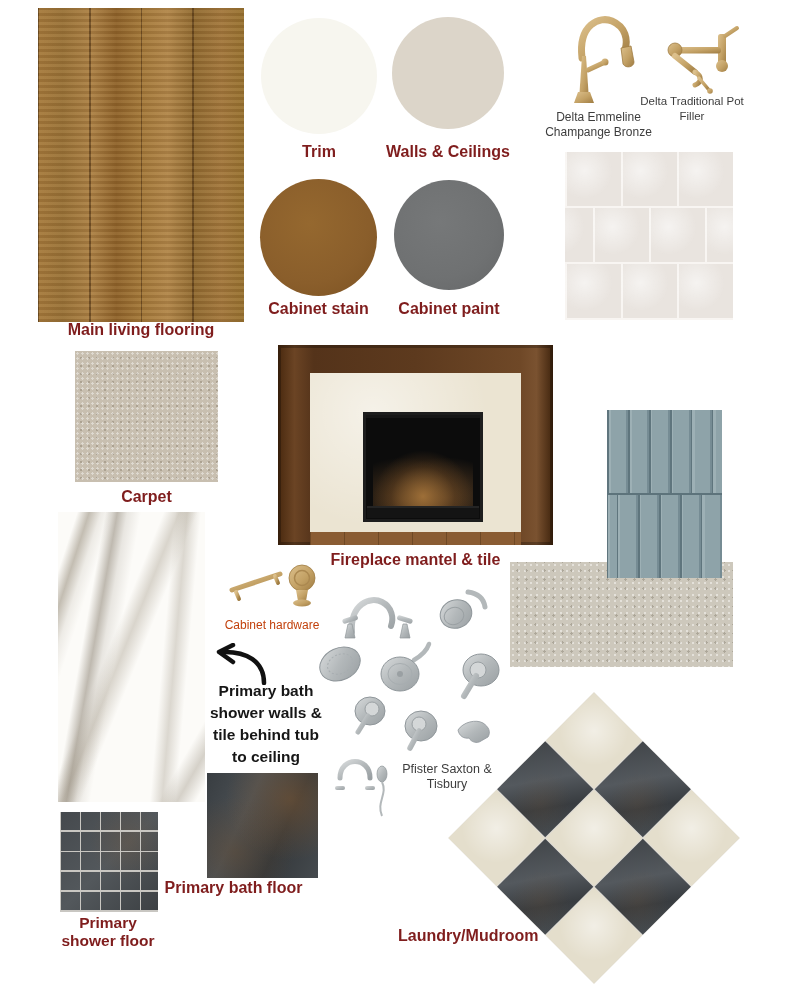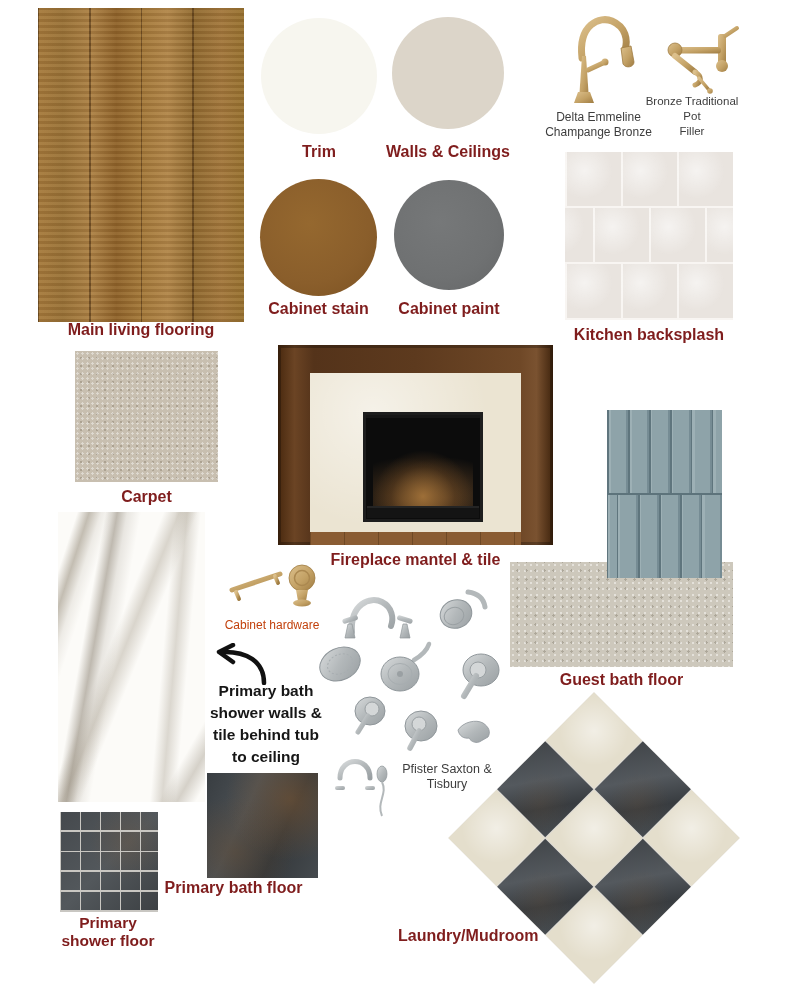--- a/index.html
+++ b/index.html
@@ -152,50 +152,48 @@
     <path d="M50,52 C57,56 57,62 50,65" stroke="url(#brz)" stroke-width="5" fill="none" stroke-linecap="round"></path>
     <path d="M54,58 L64,70" stroke="url(#brz)" stroke-width="3.5" stroke-linecap="round"></path>
     <circle cx="65" cy="71" r="2.8" fill="url(#brz)"></circle>
   </svg>
 
   <div class="lbl-sm" style="left:536px;top:110px;width:125px;">
     <span style="display:block">Delta Emmeline</span>
     <span style="display:block">Champange Bronze</span>
   </div>
   <div class="lbl-sm" style="left:636px;top:94px;width:112px;font-size:11.5px;">
-    <span style="display:block">Bronze Traditional Pot</span>
+    <span style="display:block">Delta Traditional Pot</span>
     <span style="display:block">Filler</span>
   </div>
 
   <div class="abs backsplash">
     <div class="bs-row"></div>
     <div class="bs-row offset"></div>
     <div class="bs-row"></div>
   </div>
-  <div class="lbl" style="left:565px;top:325px;width:168px;">Kitchen backsplash</div>
 
   <div class="abs carpet"></div>
   <div class="lbl" style="left:75px;top:487px;width:143px;">Carpet</div>
 
   <div class="abs fireplace">
     <div class="fp-tile"></div>
     <div class="fp-floor"></div>
     <div class="fp-box">
       <div class="fp-fire"></div>
       <div class="fp-hearth"></div>
     </div>
   </div>
   <div class="lbl" style="left:278px;top:550px;width:275px;">Fireplace mantel &amp; tile</div>
 
   <div class="abs guest-floor"></div>
   <div class="abs guest-tile">
     <div class="gt-row"></div>
     <div class="gt-row r2"></div>
   </div>
-  <div class="lbl" style="left:510px;top:670px;width:223px;">Guest bath floor</div>
 
   <svg class="abs" style="left:222px;top:558px;" width="100" height="54" viewBox="0 0 100 54">
     <path d="M10,32 L58,16" stroke="url(#brz)" stroke-width="5" stroke-linecap="round"></path>
     <path d="M14,34 L17,41" stroke="url(#brz)" stroke-width="4" stroke-linecap="round"></path>
     <path d="M53,18 L56,25" stroke="url(#brz)" stroke-width="4" stroke-linecap="round"></path>
     <circle cx="80" cy="20" r="13" fill="url(#brz)" stroke="#9f7c42" stroke-width="0.8"></circle>
     <circle cx="80" cy="20" r="7.5" fill="none" stroke="#ab8850" stroke-width="1.5"></circle>
     <path d="M74,32 L86,32 L84,43 L76,43 Z" fill="url(#brz)"></path>
     <ellipse cx="80" cy="45" rx="9" ry="3.5" fill="url(#brz)"></ellipse>
   </svg>

